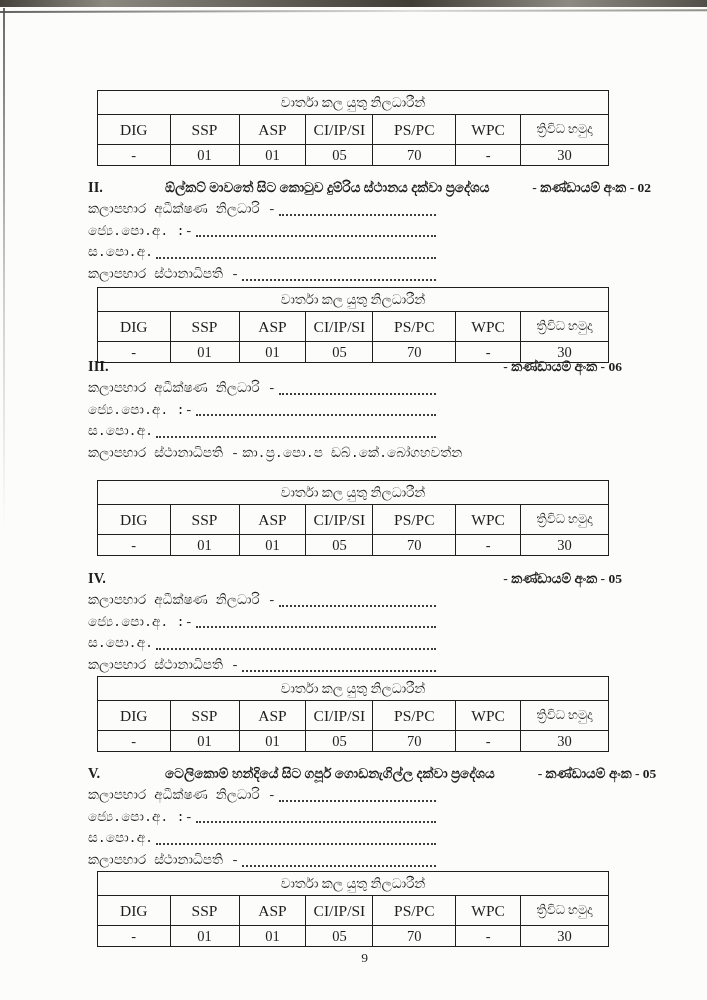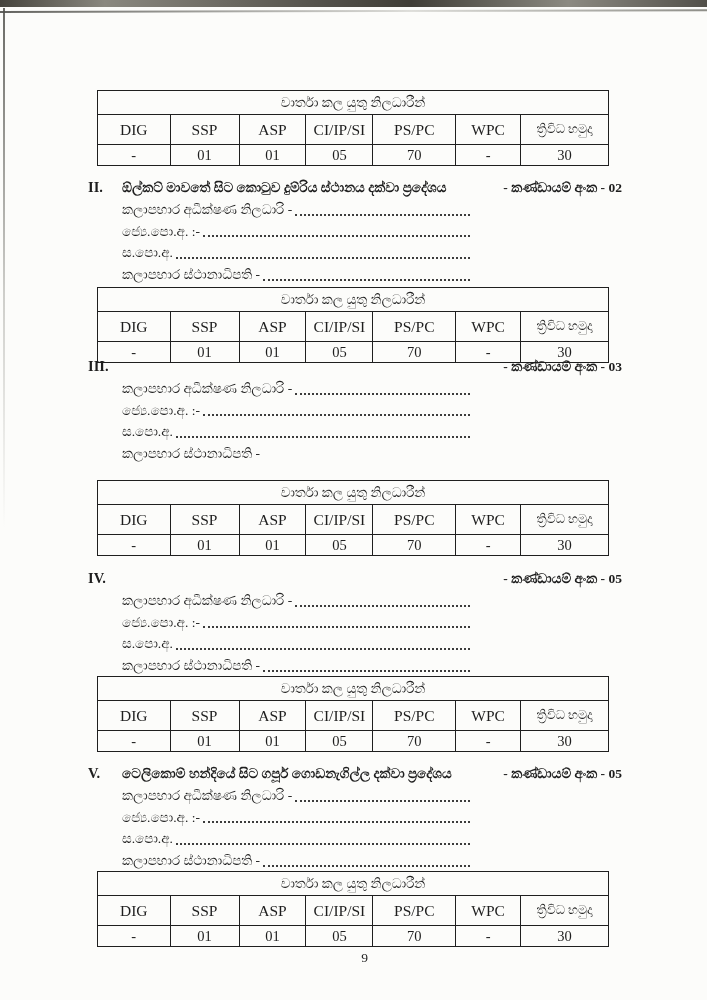--- a/index.html
+++ b/index.html
@@ -40,25 +40,25 @@
   }
   .rtable .t-title { height:23px; font-size:13.5px; }
   .rtable .th     { height:29px; font-size:15.5px; }
   .rtable .th-sin { height:29px; font-size:12.5px; }
   .rtable .tv     { height:20px; font-size:14.5px; }
   
   .section {
     position:absolute; left:88px; width:534px;
     font-size:13.5px; line-height:21.8px;
   }
-  .sec-head { display:flex; font-weight:bold; }
+  .sec-head { display:flex; font-weight:bold;gap:43px; }
   .numeral  { width:34px; flex:none; font-size:14.5px; }
   .area     { flex:none; }
   .team     { margin-left:auto; flex:none; }
-  .oline    { display:flex; margin-left:34px; width:348px; }
+  .oline    { display:flex; width:348px;font-family:Liberation Mono, monospace; }
   .olbl     { white-space:nowrap; padding-right:3px; flex:none; }
   .oval     { white-space:nowrap; }
   .leader   { flex:1; align-self:flex-end; margin-bottom:5px;
               border-bottom:2px dotted #3c3c3c; }
   .page-number {
     position:absolute; top:950px; left:0; width:707px;
     text-align:center; font-size:13.5px; padding-left:22px; box-sizing:border-box;
   }
 </style>
 </head>
@@ -160,36 +160,37 @@
       <td class="tv">70</td>
       <td class="tv">-</td>
       <td class="tv">30</td>
     </tr>
   </tbody>
     </table>
 
   <div class="section" style="top:356px">
     <div class="sec-head">
       <span class="numeral">III.</span>
-      <span class="team">- කණ්ඩායම් අංක  - 03</span>
+      <span class="team">- කණ්ඩායම් අංක  - 06</span>
     </div>
     <div class="oline">
         <span class="olbl">කලාපභාර අධීක්ෂණ නිලධාරි -</span>
         <span class="leader"></span>
       </div>
     <div class="oline">
         <span class="olbl">ජ්‍යෙ.පො.අ. :-</span>
         <span class="leader"></span>
       </div>
     <div class="oline">
         <span class="olbl">ස.පො.අ.</span>
         <span class="leader"></span>
       </div>
     <div class="oline">
         <span class="olbl">කලාපභාර ස්ථානාධිපති -</span>
+        <span class="oval">කා.ප්‍ර.පො.ප ඩබ්.කේ.බෝගහවත්න</span>
       </div>
   </div>
 
   <table class="rtable" style="top:480px">
     <colgroup>
         <col style="width:14.2%">
         <col style="width:13.5%">
         <col style="width:13.1%">
         <col style="width:13.1%">
         <col style="width:16.2%">

